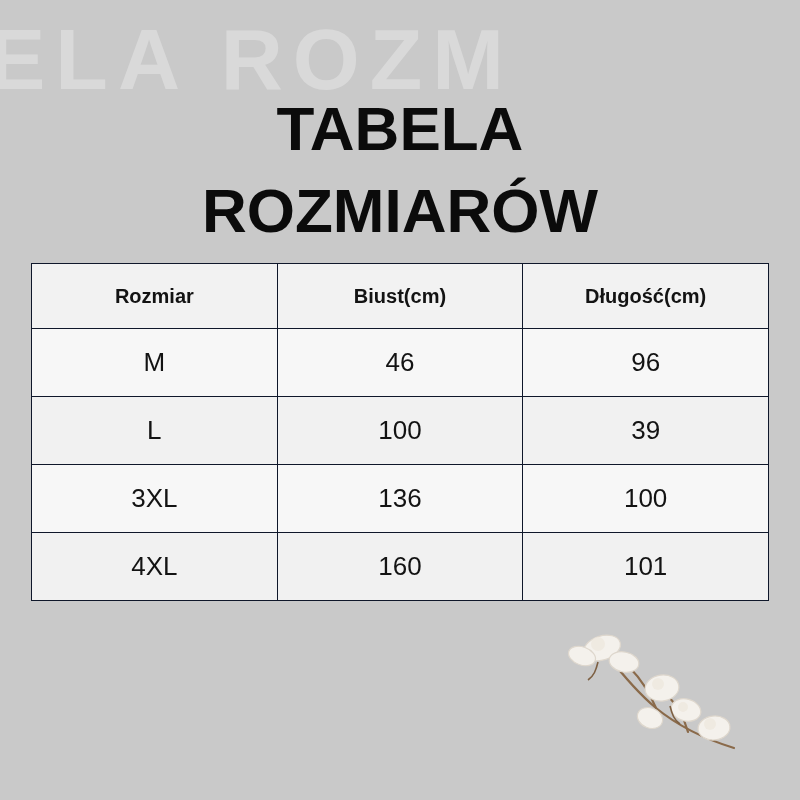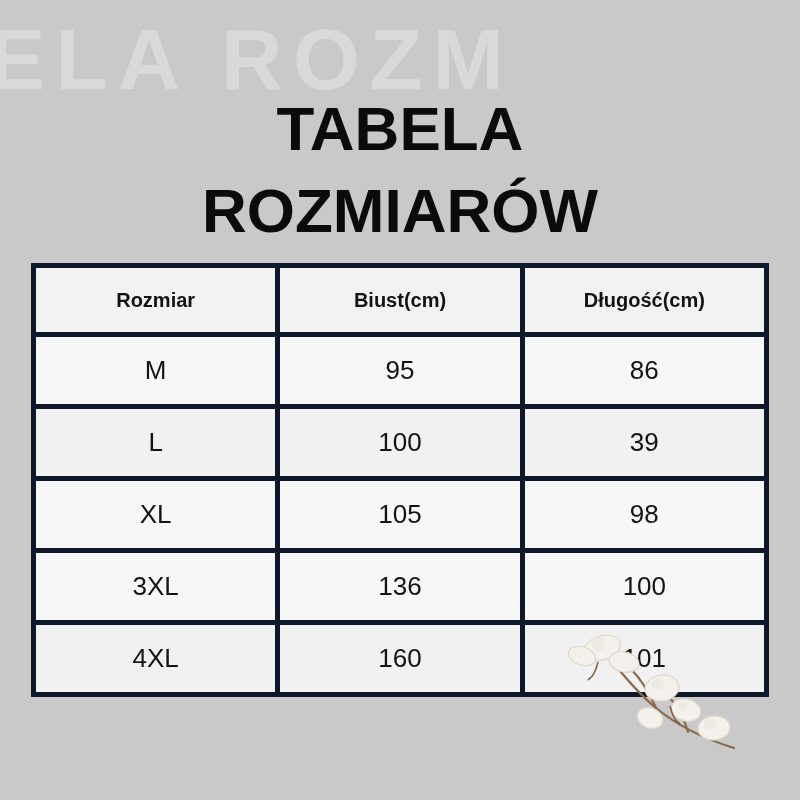--- a/index.html
+++ b/index.html
@@ -60,21 +60,21 @@
     left: 31px;
     top: 263px;
     width: 738px;
   }
   table.size-table {
     border-collapse: collapse;
     width: 738px;
     table-layout: fixed;
   }
   table.size-table td, table.size-table th {
-    border: 5px solid #0f172a;
+    border: 1px solid #0f172a;
     text-align: center;
     vertical-align: middle;
     color: #131313;
   }
   table.size-table thead th {
     height: 62px;
     font-size: 20px;
     font-weight: bold;
     background: #f2f2f2;
   }
@@ -117,32 +117,27 @@
       <thead>
         <tr>
           <th>Rozmiar</th>
           <th>Biust(cm)</th>
           <th>Długość(cm)</th>
         </tr>
       </thead>
       <tbody>
         <tr class="odd">
           <td>M</td>
-          <td>95</td>
-          <td>86</td>
+          <td>46</td>
+          <td>96</td>
         </tr>
         <tr class="even">
           <td>L</td>
           <td>100</td>
           <td>39</td>
-        </tr>
-        <tr class="odd">
-          <td>XL</td>
-          <td>105</td>
-          <td>98</td>
         </tr>
         <tr class="odd">
           <td>3XL</td>
           <td>136</td>
           <td>100</td>
         </tr>
         <tr class="even">
           <td>4XL</td>
           <td>160</td>
           <td>101</td>

